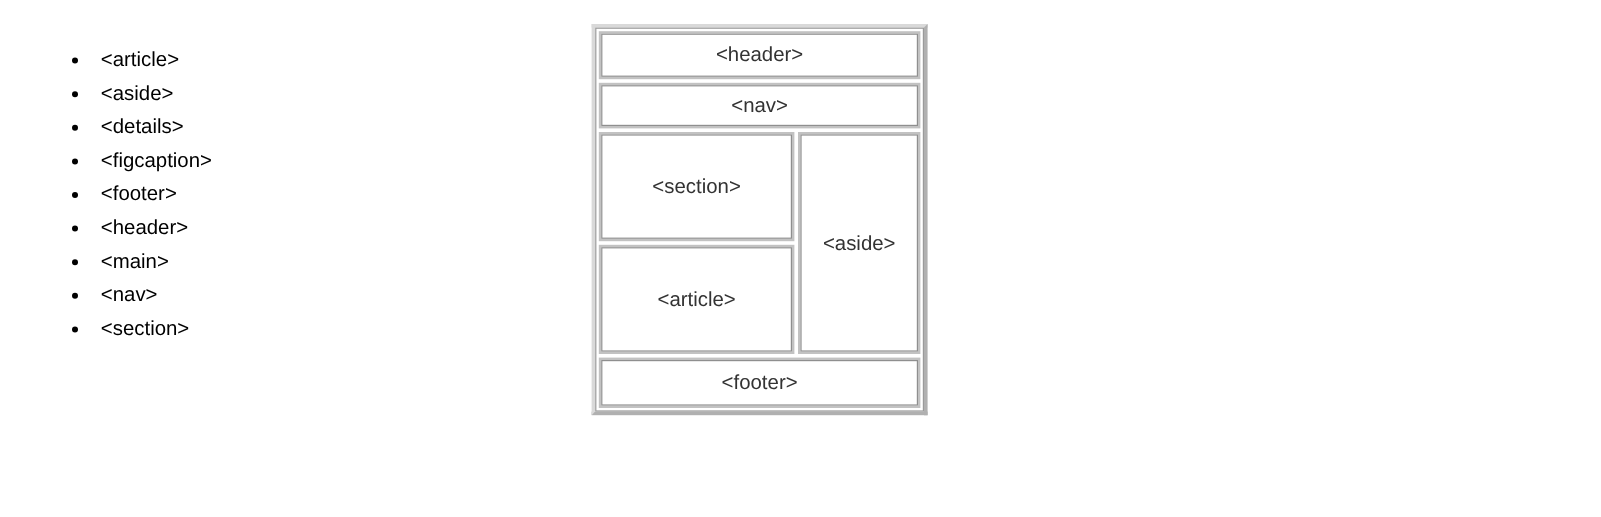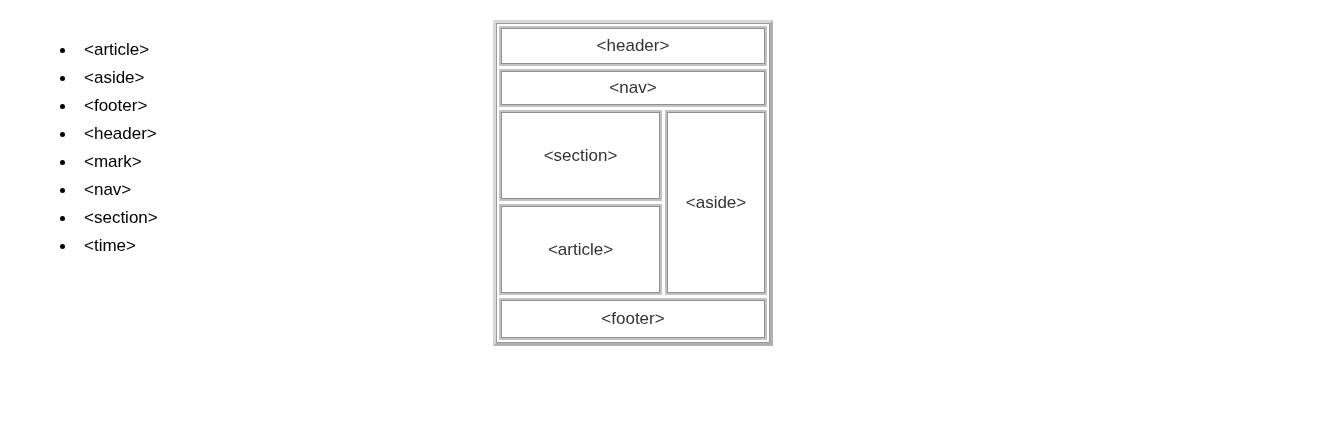--- a/index.html
+++ b/index.html
@@ -102,26 +102,27 @@
   #box-aside   { flex: 0 0 102px; margin-left: 3px; }
 
   #box-footer { height: 42px; flex: 0 0 42px; margin-top: 3px; }
 </style>
 </head>
 <body>
 
 <ul id="tag-list">
   <li>&lt;article&gt;</li>
   <li>&lt;aside&gt;</li>
+  <li>&lt;details&gt;</li>
+  <li>&lt;figcaption&gt;</li>
   <li>&lt;footer&gt;</li>
   <li>&lt;header&gt;</li>
-  <li>&lt;mark&gt;</li>
+  <li>&lt;main&gt;</li>
   <li>&lt;nav&gt;</li>
   <li>&lt;section&gt;</li>
-  <li>&lt;time&gt;</li>
 </ul>
 
 <div id="diagram">
 
   <div class="dbox" id="box-header">&lt;header&gt;</div>
 
   <div class="dbox" id="box-nav">&lt;nav&gt;</div>
 
   <div id="middle-row">
     <div id="left-col">

